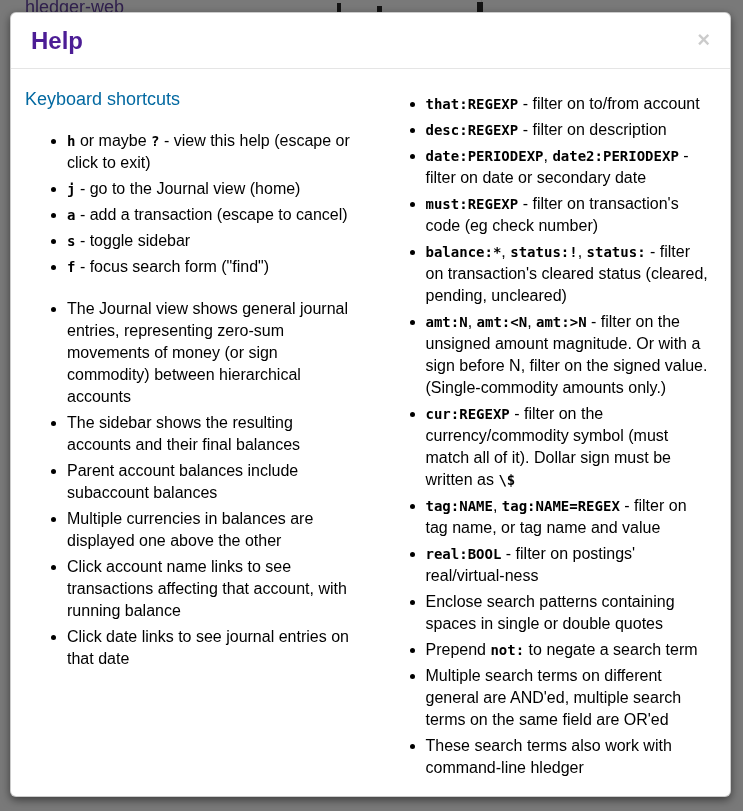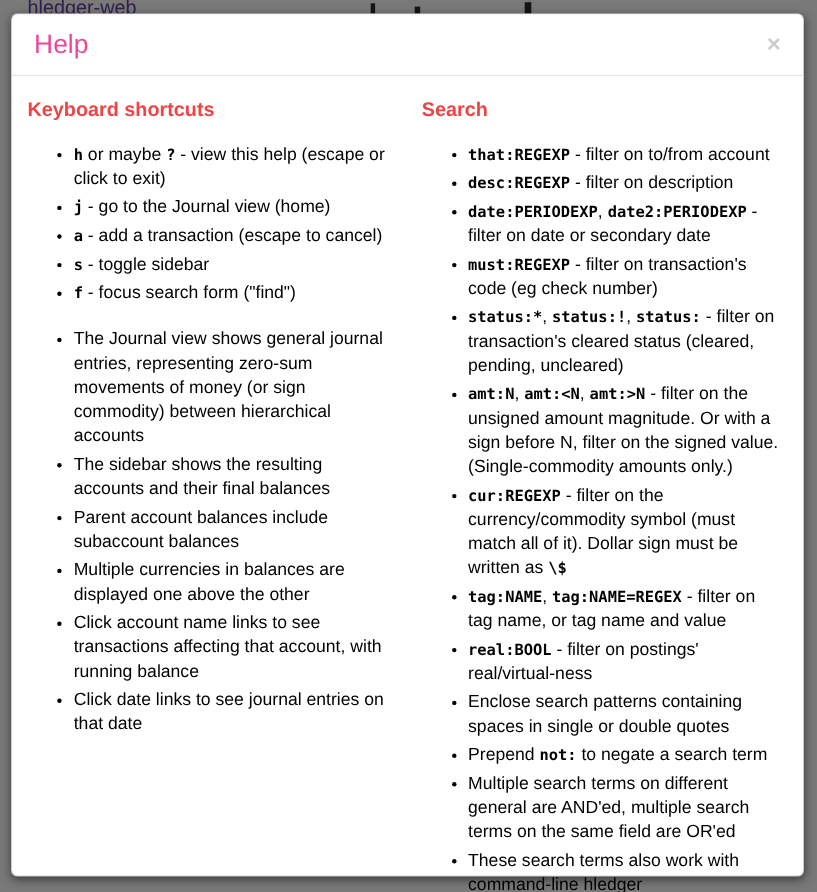--- a/index.html
+++ b/index.html
@@ -33,40 +33,40 @@
     border: 1px solid rgba(0,0,0,0.2);
     border-radius: 6px;
     box-shadow: 0 3px 9px rgba(0,0,0,0.5);
     box-sizing: border-box;
   }
   .modal-header {
     padding: 14px 20px 13px 20px;
     border-bottom: 1px solid #e5e5e5;
   }
   .modal-title {
-    font-size: 24px; line-height: 28px; font-weight: normal; color: #ec4899;
+    font-size: 24px; line-height: 28px; font-weight: bold; color: #4c1d95;
   }
   .close {
     float: right; margin: 2px 0 0 0; padding: 0;
     background: transparent; border: 0;
     font-family: inherit;
     font-size: 22px; font-weight: bold; line-height: 1;
     color: #000; opacity: 0.2; cursor: pointer;
   }
 
   .modal-body {
     display: flex;
     padding: 20px 14px 20px 14px;
     gap: 26px;
   }
   .col { flex: 1 1 0; min-width: 0; }
 
   .section h4 {
     margin: 0 0 20px 0;
-    font-size: 18px; font-weight: bold; color: #ef4444;
+    font-size: 18px; font-weight: normal; color: #0369a1;
     line-height: 21px;
   }
   .section + .section { margin-top: 20px; }
   .section ul { margin: 0; padding-left: 38px; }
   .section li {
     font-size: 16px; line-height: 22px; margin: 4px;
   }
   code {
     font-family: "DejaVu Sans Mono", "Liberation Mono", monospace;
     font-weight: bold;
@@ -109,27 +109,26 @@
             <li>The sidebar shows the resulting accounts and their final balances</li>
             <li>Parent account balances include subaccount balances</li>
             <li>Multiple currencies in balances are displayed one above the other</li>
             <li>Click account name links to see transactions affecting that account, with running balance</li>
             <li>Click date links to see journal entries on that date</li>
           </ul>
         </div>
       </div>
     <div class="col" id="col-right">
         <div class="section">
-          <h4>Search</h4>
           <ul>
             <li><code>that:REGEXP</code> - filter on to/from account</li>
             <li><code>desc:REGEXP</code> - filter on description</li>
             <li><code>date:PERIODEXP</code>, <code>date2:PERIODEXP</code> - filter on date or secondary date</li>
             <li><code>must:REGEXP</code> - filter on transaction's code (eg check number)</li>
-            <li><code>status:*</code>, <code>status:!</code>, <code>status:</code> - filter on transaction's cleared status (cleared, pending, uncleared)</li>
+            <li><code>balance:*</code>, <code>status:!</code>, <code>status:</code> - filter on transaction's cleared status (cleared, pending, uncleared)</li>
             <li><code>amt:N</code>, <code>amt:&lt;N</code>, <code>amt:&gt;N</code> - filter on the unsigned amount magnitude. Or with a sign before N, filter on the signed value. (Single-commodity amounts only.)</li>
             <li><code>cur:REGEXP</code> - filter on the currency/commodity symbol (must match all of it). Dollar sign must be written as <code>\$</code></li>
             <li><code>tag:NAME</code>, <code>tag:NAME=REGEX</code> - filter on tag name, or tag name and value</li>
             <li><code>real:BOOL</code> - filter on postings' real/virtual-ness</li>
             <li>Enclose search patterns containing spaces in single or double quotes</li>
             <li>Prepend <code>not:</code> to negate a search term</li>
             <li>Multiple search terms on different general are AND'ed, multiple search terms on the same field are OR'ed</li>
             <li>These search terms also work with command-line hledger</li>
           </ul>
         </div>

